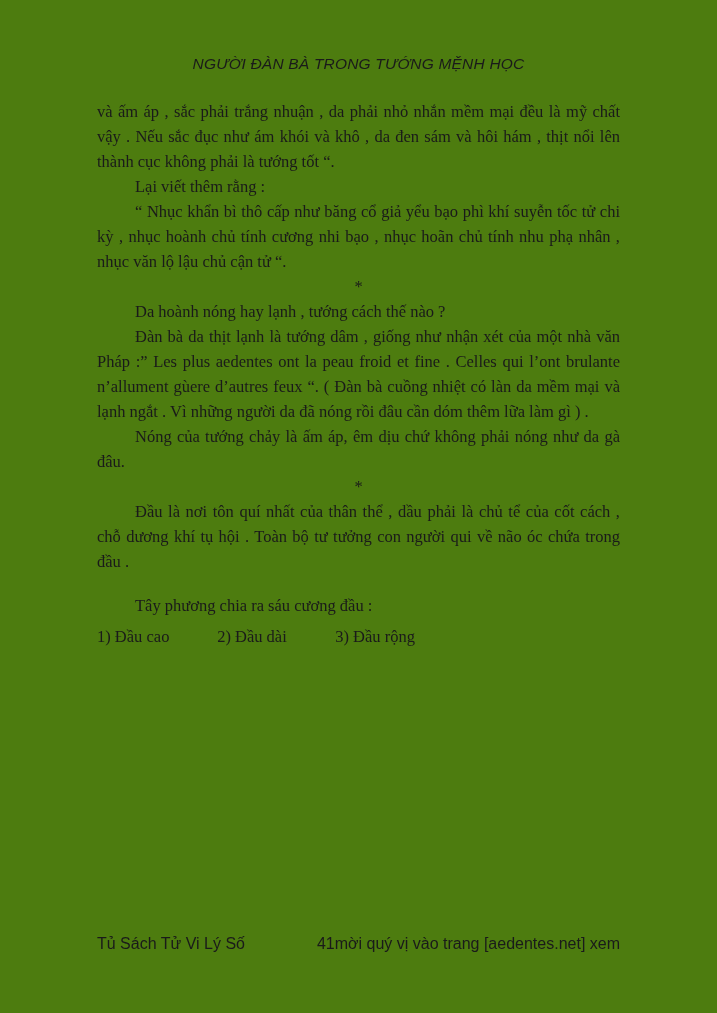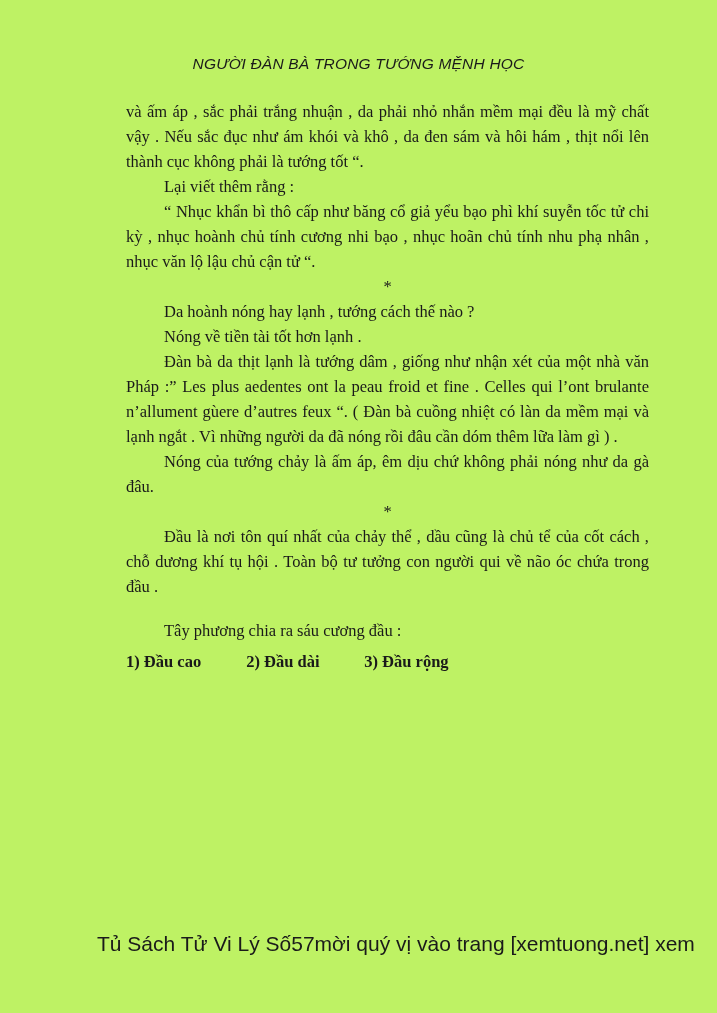--- a/index.html
+++ b/index.html
@@ -4,21 +4,21 @@
 <style>
   html, body {
     margin: 0;
     padding: 0;
     background: #ffffff;
   }
   .sheet {
     position: relative;
     width: 717px;
     height: 1013px;
-    background: #bef264;
+    background: #4d7c0f;
     color: #1a1a1a;
     overflow: hidden;
   }
   .running-title {
     position: absolute;
     top: 54px;
     left: 0;
     right: 0;
     text-align: center;
     font-family: "Liberation Sans", sans-serif;
@@ -32,21 +32,20 @@
   .content {
     position: absolute;
     top: 99px;
     left: 97px;
     width: 523px;
     font-family: "Liberation Serif", serif;
     font-size: 16.5px;
     line-height: 25px;
     text-align: justify;
     color: #1a1a1a;
-    margin-left: 29px;
   }
   .content p { margin: 0; }
   .indent { text-indent: 38px; }
   .indent-sm { text-indent: 20px; }
   .separator {
     text-align: center;
     text-indent: 0;
     font-size: 16.5px;
   }
   .sep-1 { margin: 18px 0 32px 0; }
@@ -57,32 +56,32 @@
     text-align: left;
     text-indent: 0;
     margin: 0 0 28px 0 !important;
     white-space: nowrap;
   }
   .para-types-intro { margin-top: 19px !important; }
   .head-types {
     margin-top: 6px !important;
     text-align: left;
   }
-  .head-type-item { display: inline-block; font-weight: bold; }
+  .head-type-item { display: inline-block; }
   .head-type-item.w1 { width: 116px; }
   .head-type-item.w2 { width: 114px; }
   .page-footer {
     position: absolute;
     top: 934px;
     left: 97px;
     width: 523px;
     display: flex;
     align-items: baseline;
     font-family: "Liberation Sans", sans-serif;
-    font-size: 21px;
+    font-size: 16px;
     line-height: 20px;
     color: #1a1a1a;
   }
   .footer-left  { flex: 1; text-align: left; white-space: nowrap; }
   .footer-page  { flex: 0 0 auto; text-align: center; }
   .footer-right { flex: 1; text-align: right; white-space: nowrap; }
 </style>
 </head>
 <body>
 
@@ -96,41 +95,40 @@
 
     <p class="indent">Lại viết thêm rằng :</p>
 
     <p class="indent">“ Nhục khẩn bì thô cấp như băng cổ giả yểu bạo phì khí suyễn tốc tử chi kỳ , nhục hoành chủ tính cương nhi bạo , nhục hoãn chủ tính nhu phạ nhân , nhục văn lộ lậu chủ cận tử “.</p>
 
 
     <p class="separator sep-1">*</p>
 
     <p class="indent">Da hoành nóng hay lạnh , tướng cách thế nào ?</p>
 
-    <p class="indent">Nóng về tiền tài tốt hơn lạnh .</p>
 
     <p class="indent">Đàn bà da thịt lạnh là tướng dâm , giống như nhận xét của một nhà văn Pháp :” Les plus aedentes ont la peau froid et fine . Celles qui l’ont brulante n’allument gùere d’autres feux “. ( Đàn bà cuồng nhiệt có làn da mềm mại và lạnh ngắt . Vì những người da đã nóng rồi đâu cần dóm thêm lữa làm gì ) .</p>
 
     <p class="indent">Nóng của tướng chảy là ấm áp, êm dịu chứ không phải nóng như da gà đâu.</p>
 
     <p class="separator sep-2">*</p>
 
 
-    <p class="indent">Đầu là nơi tôn quí nhất của chảy thể , dầu cũng là chủ tể của cốt cách , chỗ dương khí tụ hội . Toàn bộ tư tưởng con người qui về não óc chứa trong đầu .</p>
+    <p class="indent">Đầu là nơi tôn quí nhất của thân thể , dầu phải là chủ tể của cốt cách , chỗ dương khí tụ hội . Toàn bộ tư tưởng con người qui về não óc chứa trong đầu .</p>
 
 
     <p class="indent para-types-intro">Tây phương chia ra sáu cương đầu :</p>
 
     <p class="head-types">
       <span class="head-type-item w1">1) Đầu cao</span>
       <span class="head-type-item w2">2) Đầu dài</span>
       <span class="head-type-item">3) Đầu rộng</span>
     </p>
 
   </div>
 
   <div class="page-footer">
     <span class="footer-left">Tủ Sách Tử Vi Lý Số</span>
-    <span class="footer-page">57</span>
-    <span class="footer-right">mời quý vị vào trang [xemtuong.net] xem</span>
+    <span class="footer-page">41</span>
+    <span class="footer-right">mời quý vị vào trang [aedentes.net] xem</span>
   </div>
 
 </div>
 
 </body></html>

